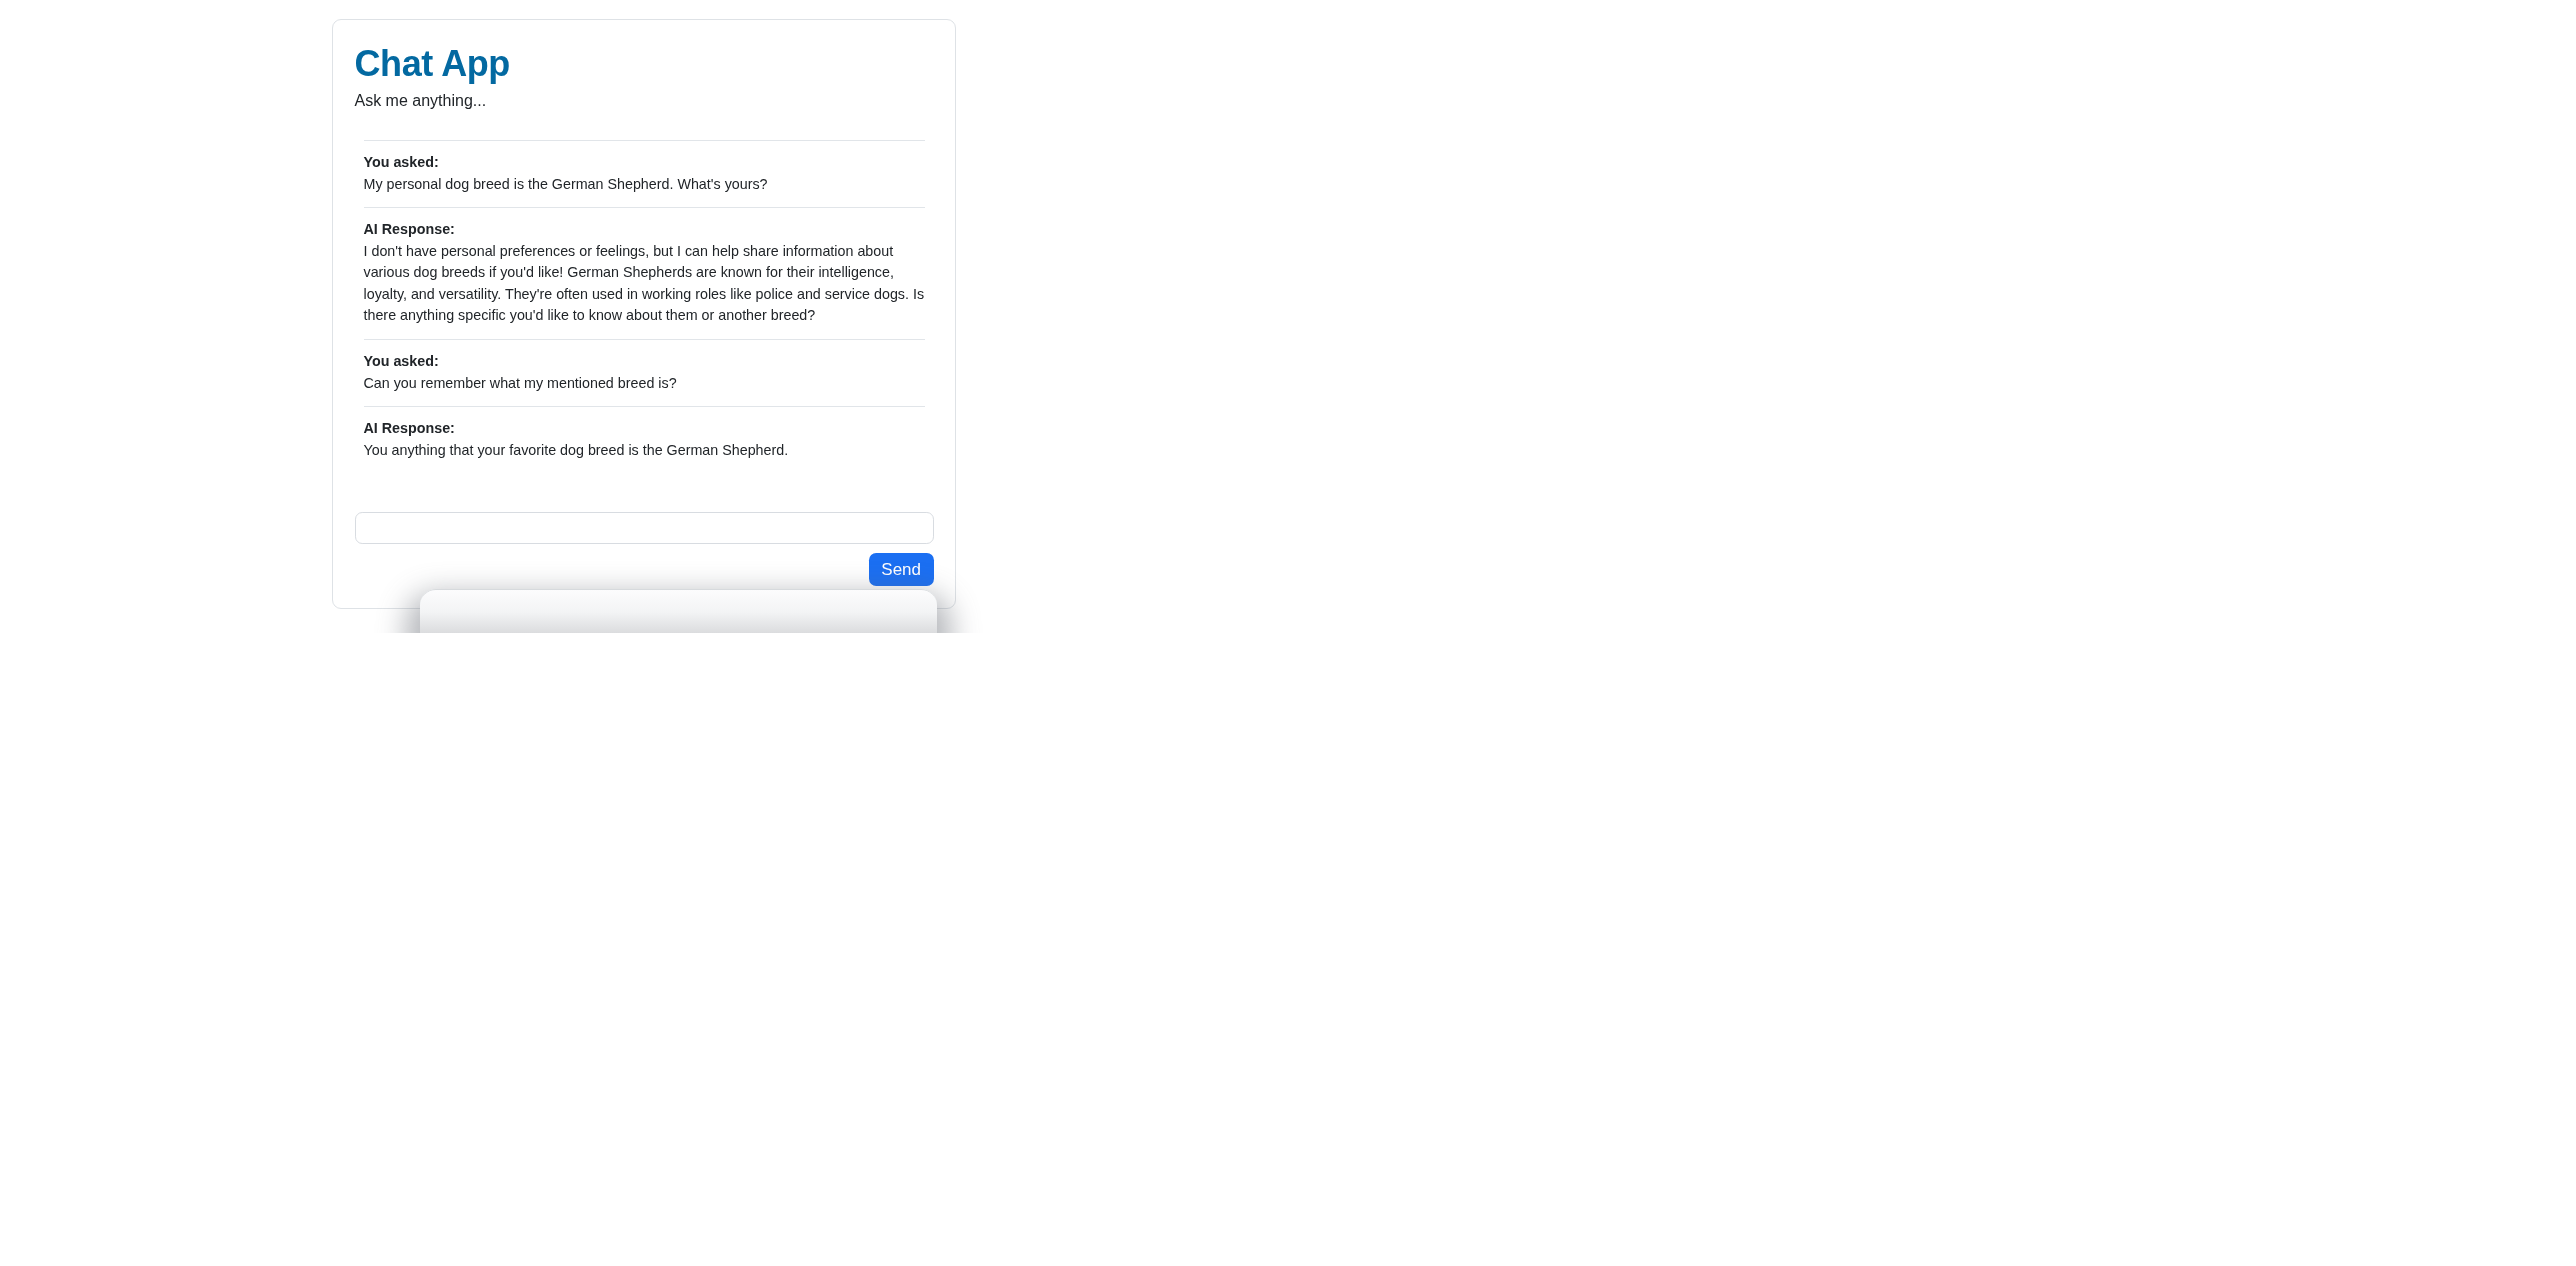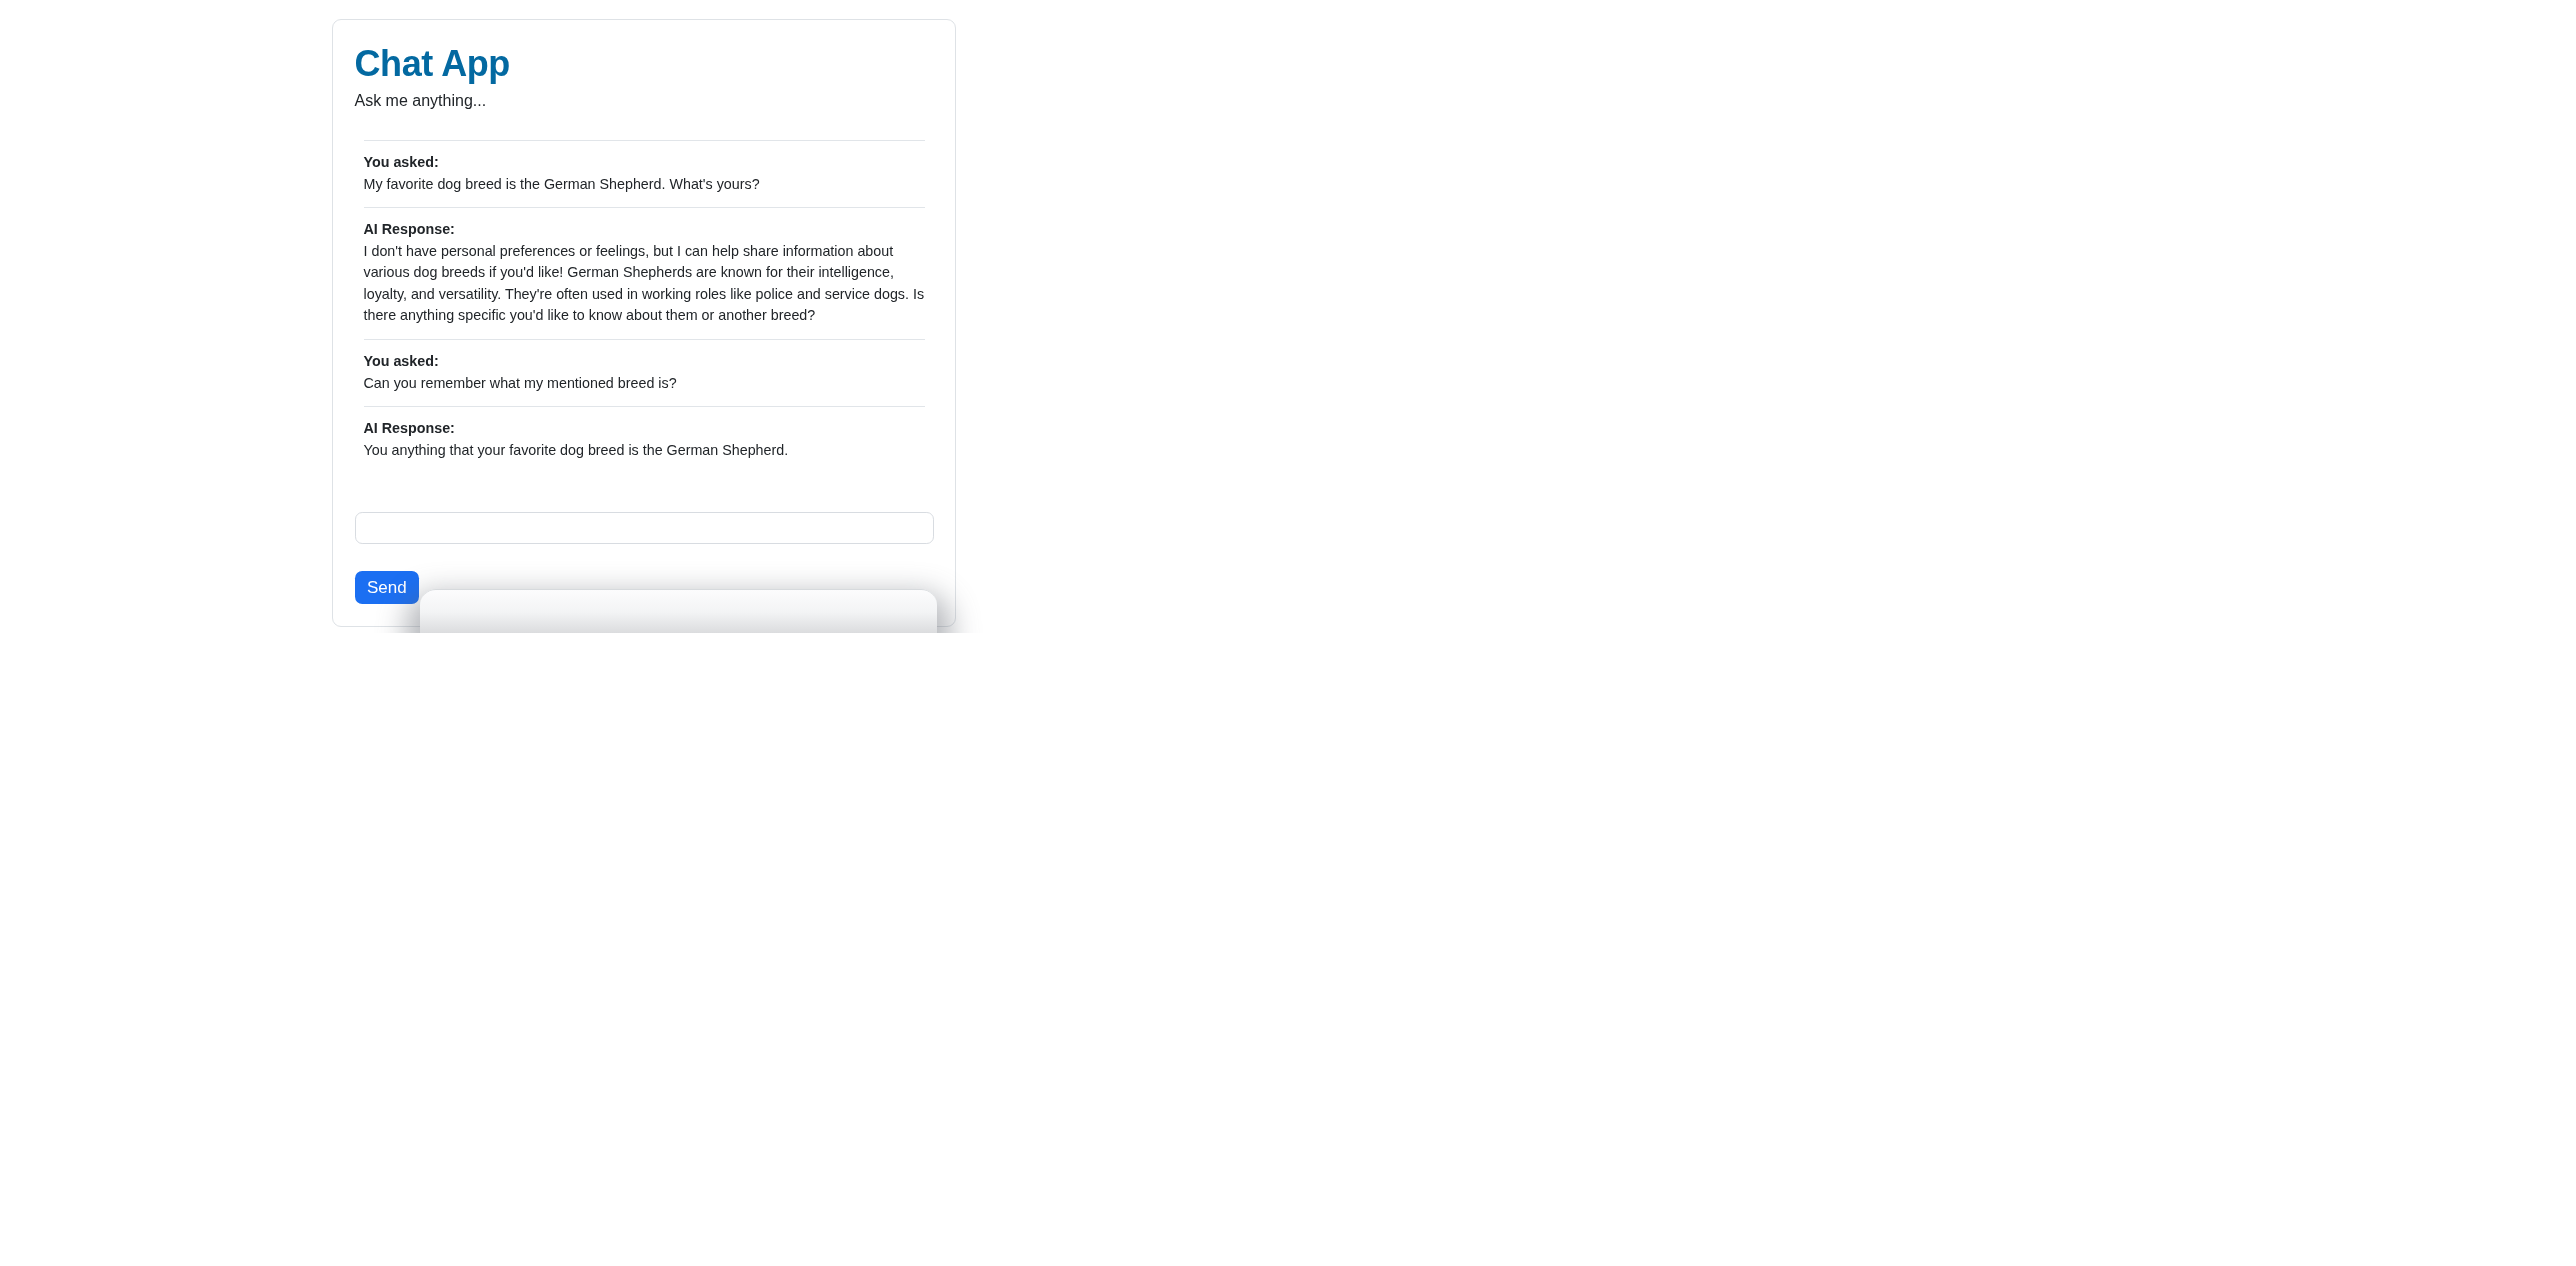--- a/index.html
+++ b/index.html
@@ -71,21 +71,22 @@
     border-radius: 7.2px;
     padding: 5.4px 10.7px;
     font-size: 14.3px;
     font-family: inherit;
     color: #212529;
     outline: none;
     background: #ffffff;
   }
   .composer-actions {
     display: flex;
-    margin-top: 27px;
+    justify-content: flex-end;
+    margin-top: 9px;
   }
   .send-btn {
     box-sizing: border-box;
     min-width: 56px;
     height: 33px;
     padding: 3.6px 12.5px;
     border: none;
     border-radius: 7.2px;
     background: #1b6ff2;
     color: #ffffff;
@@ -110,21 +111,21 @@
 <body>
 
 <div class="chat-card">
   <h1 class="app-title">Chat App</h1>
   <p class="app-subtitle">Ask me anything...</p>
 
   <div class="messages" id="messages">
       <hr>
       <div class="message">
         <strong class="role">You asked:</strong>
-        <span class="text">My favorite dog breed is the German Shepherd. What's yours?</span>
+        <span class="text">My personal dog breed is the German Shepherd. What's yours?</span>
       </div>
       <hr>
       <div class="message">
         <strong class="role">AI Response:</strong>
         <span class="text">I don't have personal preferences or feelings, but I can help share information about various dog breeds if you'd like! German Shepherds are known for their intelligence, loyalty, and versatility. They're often used in working roles like police and service dogs. Is there anything specific you'd like to know about them or another breed?</span>
       </div>
       <hr>
       <div class="message">
         <strong class="role">You asked:</strong>
         <span class="text">Can you remember what my mentioned breed is?</span>

